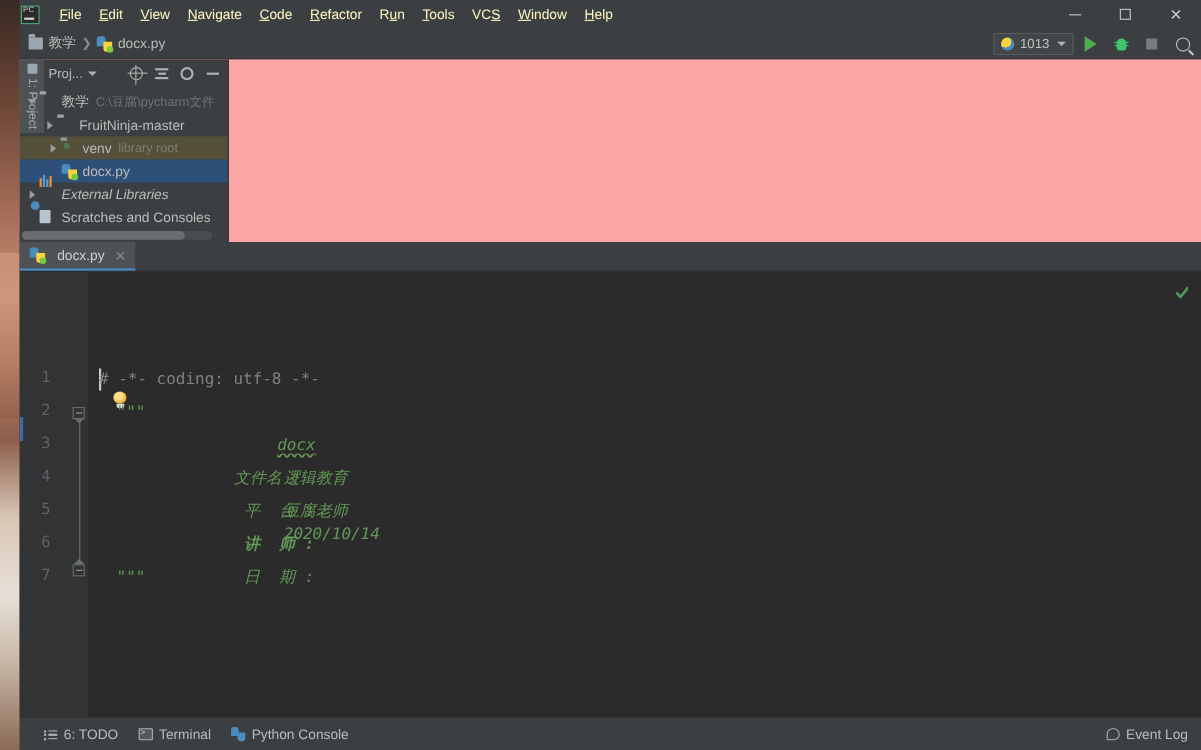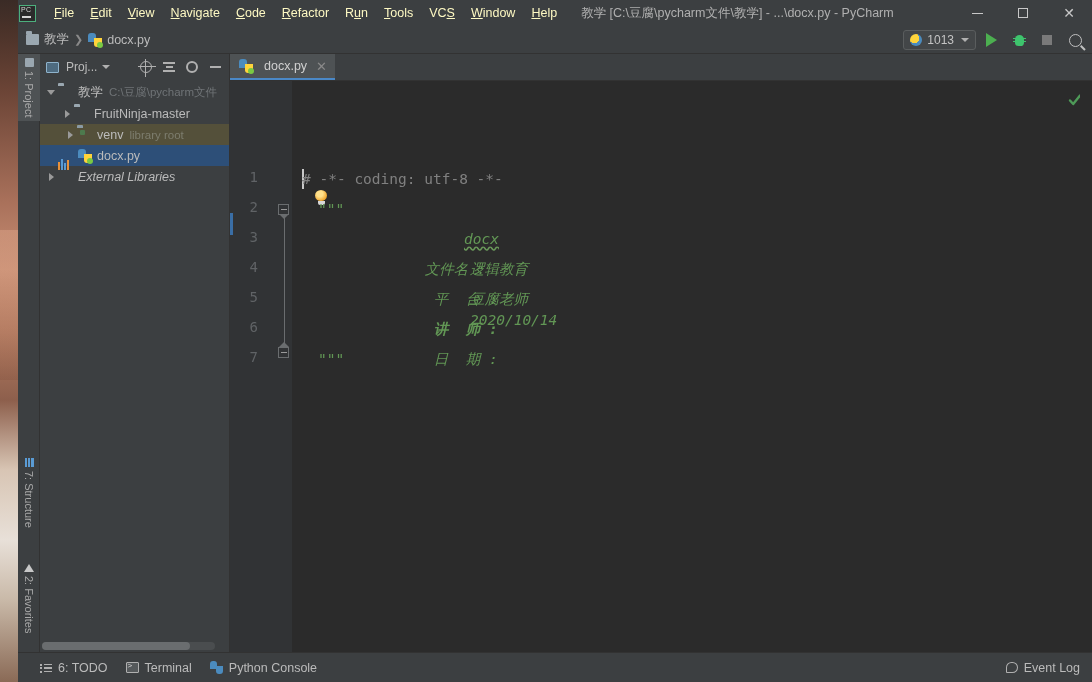--- a/index.html
+++ b/index.html
@@ -133,21 +133,21 @@
   .ico-stop { width:10px; height:10px; background:#7a7a7a; }
   .ico-search {
     width:13px;height:13px;border:1.6px solid #c0c0c0;border-radius:50%;position:relative;
   }
   .ico-search:after {
     content:"";position:absolute;right:-5px;bottom:-3px;width:6px;height:1.6px;
     background:#c0c0c0;transform:rotate(45deg);
   }
 
   
-  #body { position: relative; height: 598px; background:#fca5a5; display: flex; }
+  #body { position: relative; height: 598px; background:#fca5a5; display: flex; flex-direction: column; }
 
   
   #left-strip {
     width: 22px; background: #3c3f41; position: relative;
     border-right: 1px solid #323232;
   }
   .vtab {
     position: absolute; left: 0; width: 22px;
     writing-mode: vertical-rl; text-orientation: mixed;
     font-size: 11px; color: #a9a9a9; white-space: nowrap;
@@ -365,21 +365,20 @@
     <div class="menu-item"><span class="acc">E</span>dit</div>
     <div class="menu-item"><span class="acc">V</span>iew</div>
     <div class="menu-item"><span class="acc">N</span>avigate</div>
     <div class="menu-item"><span class="acc">C</span>ode</div>
     <div class="menu-item"><span class="acc">R</span>efactor</div>
     <div class="menu-item">R<span class="acc">u</span>n</div>
     <div class="menu-item"><span class="acc">T</span>ools</div>
     <div class="menu-item">VC<span class="acc">S</span></div>
     <div class="menu-item"><span class="acc">W</span>indow</div>
     <div class="menu-item"><span class="acc">H</span>elp</div>
-    <div id="win-title">教学 [C:\豆腐\pycharm文件\教学] - ...\docx.py - PyCharm</div>
     <div id="win-controls">
       <div class="win-btn">
           <span class="glyph-min"></span>
         </div>
       <div class="win-btn">
           <span class="glyph-max"></span>
         </div>
       <div class="win-btn">✕</div>
     </div>
   </div>
@@ -508,20 +507,26 @@
         <div class="tree-row" style="padding-left:4px;font-style:italic;">
           <span class="arrow">
               <i class="tri-r"></i>
             </span>
           <span class="tree-ico">
             <span class="ti-lib"><i></i><i></i><i></i><i></i></span>
           </span>
           <span>External Libraries</span>
         </div>
 
+        <div class="tree-row" style="padding-left:18px;">
+          <span class="tree-ico">
+            <span class="ti-scratch"><i class="pg"></i><i class="cl"></i></span>
+          </span>
+          <span>Scratches and Consoles</span>
+        </div>
       </div>
 
       <div id="tree-scroll">
         <div class="track"></div>
         <div class="thumb"></div>
       </div>
     </div>
 
     <div id="editor-area">
       <div id="tabbar">

